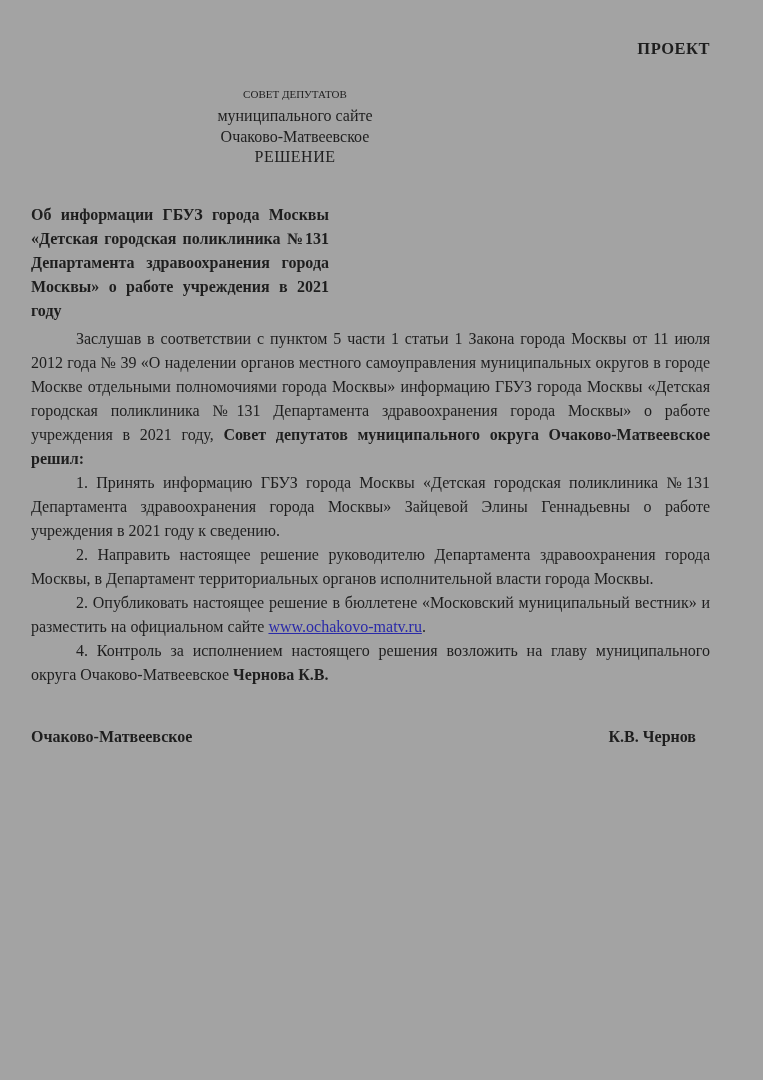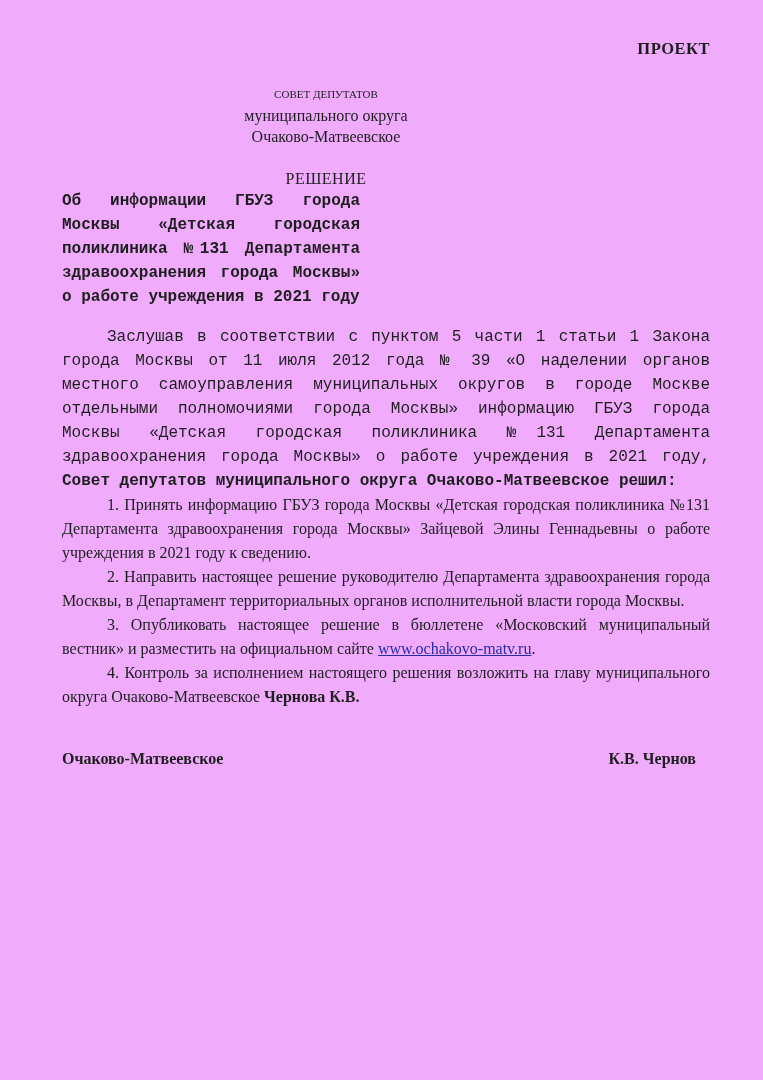--- a/index.html
+++ b/index.html
@@ -1,64 +1,63 @@
 <!DOCTYPE html>
 <html><head>
 <meta charset="utf-8">
 <style>
   * { box-sizing: border-box; }
   html, body { margin: 0; padding: 0; background: #ffffff; }
   .page {
     position: relative;
     width: 763px;
     height: 1080px;
-    background: #f0abfc;
+    background: #a3a3a3;
     color: #1e1e1e;
     font-family: "Liberation Serif", "DejaVu Serif", serif;
     font-size: 16px;
-    padding: 41px 53px 0 62px;
+    padding: 41px 53px 0 31px;
     overflow: hidden;
   }
   .stamp {
     text-align: right;
     font-weight: bold;
     font-size: 16.5px;
     line-height: 16px;
     letter-spacing: 0.5px;
   }
   .org-header {
     width: 528px;
     text-align: center;
     margin-top: 27px;
     line-height: 21px;
   }
   .org-title { font-weight: normal; font-size: 11px; }
   .doc-type {
-    margin-top: 22px;
     line-height: 20px;
     letter-spacing: 0.5px;
   }
   .date-line {
     margin-top: 19px;
     line-height: 22px;
   }
   .subject {
+    margin-top: 36px;
     width: 298px;
     font-weight: bold;
     text-align: justify;
     line-height: 24px;
-    font-family: Liberation Mono, monospace;
   }
   .body-p {
     margin: 0;
     text-align: justify;
     text-indent: 45px;
     line-height: 24px;
   }
-  .preamble { margin-top: 16px; font-family: Liberation Mono, monospace; }
+  .preamble { margin-top: 4px; }
   .bold { font-weight: bold; }
   .doc-link {
     color: #2a2aa8;
     text-decoration: underline;
     cursor: pointer;
     margin-top: 16px;
   }
   .signature {
     margin-top: 38px;
     display: flex;
@@ -71,35 +70,35 @@
 </style>
 </head>
 <body>
 
 <div class="page">
 
   <div class="stamp">ПРОЕКТ</div>
 
   <header class="org-header">
     <div class="org-title">СОВЕТ ДЕПУТАТОВ</div>
-    <div class="org-subtitle">муниципального округа</div>
+    <div class="org-subtitle">муниципального сайте</div>
     <div class="org-subtitle">Очаково-Матвеевское</div>
     <div class="doc-type">РЕШЕНИЕ</div>
   </header>
 
 
   <div class="subject">Об информации ГБУЗ города Москвы «Детская городская поликлиника №131 Департамента здравоохранения города Москвы» о работе учреждения в 2021 году</div>
 
   <p class="body-p preamble"><span>Заслушав в соответствии с пунктом 5 части 1 статьи 1 Закона города Москвы от 11 июля 2012 года № 39 «О наделении органов местного самоуправления муниципальных округов в городе Москве отдельными полномочиями города Москвы» информацию ГБУЗ города Москвы «Детская городская поликлиника №131 Департамента здравоохранения города Москвы» о работе учреждения в 2021 году, </span><span class="bold">Совет депутатов муниципального округа Очаково-Матвеевское решил:</span></p>
 
   <p class="body-p"><span>1. Принять информацию ГБУЗ города Москвы «Детская городская поликлиника №131 Департамента здравоохранения города Москвы» Зайцевой Элины Геннадьевны о работе учреждения в 2021 году к сведению.</span></p>
 
   <p class="body-p"><span>2. Направить настоящее решение руководителю Департамента здравоохранения города Москвы, в Департамент территориальных органов исполнительной власти города Москвы.</span></p>
 
-  <p class="body-p"><span>3. Опубликовать настоящее решение в бюллетене «Московский муниципальный вестник» и разместить на официальном сайте </span><a class="doc-link">www.ochakovo-matv.ru</a><span>.</span></p>
+  <p class="body-p"><span>2. Опубликовать настоящее решение в бюллетене «Московский муниципальный вестник» и разместить на официальном сайте </span><a class="doc-link">www.ochakovo-matv.ru</a><span>.</span></p>
 
   <p class="body-p"><span>4. Контроль за исполнением настоящего решения возложить на главу муниципального округа Очаково-Матвеевское </span><span class="bold">Чернова К.В.</span></p>
 
   <div class="signature">
     <div class="sig-position">
       <div>Очаково-Матвеевское</div>
     </div>
     <div class="sig-name">К.В. Чернов</div>
   </div>
 

